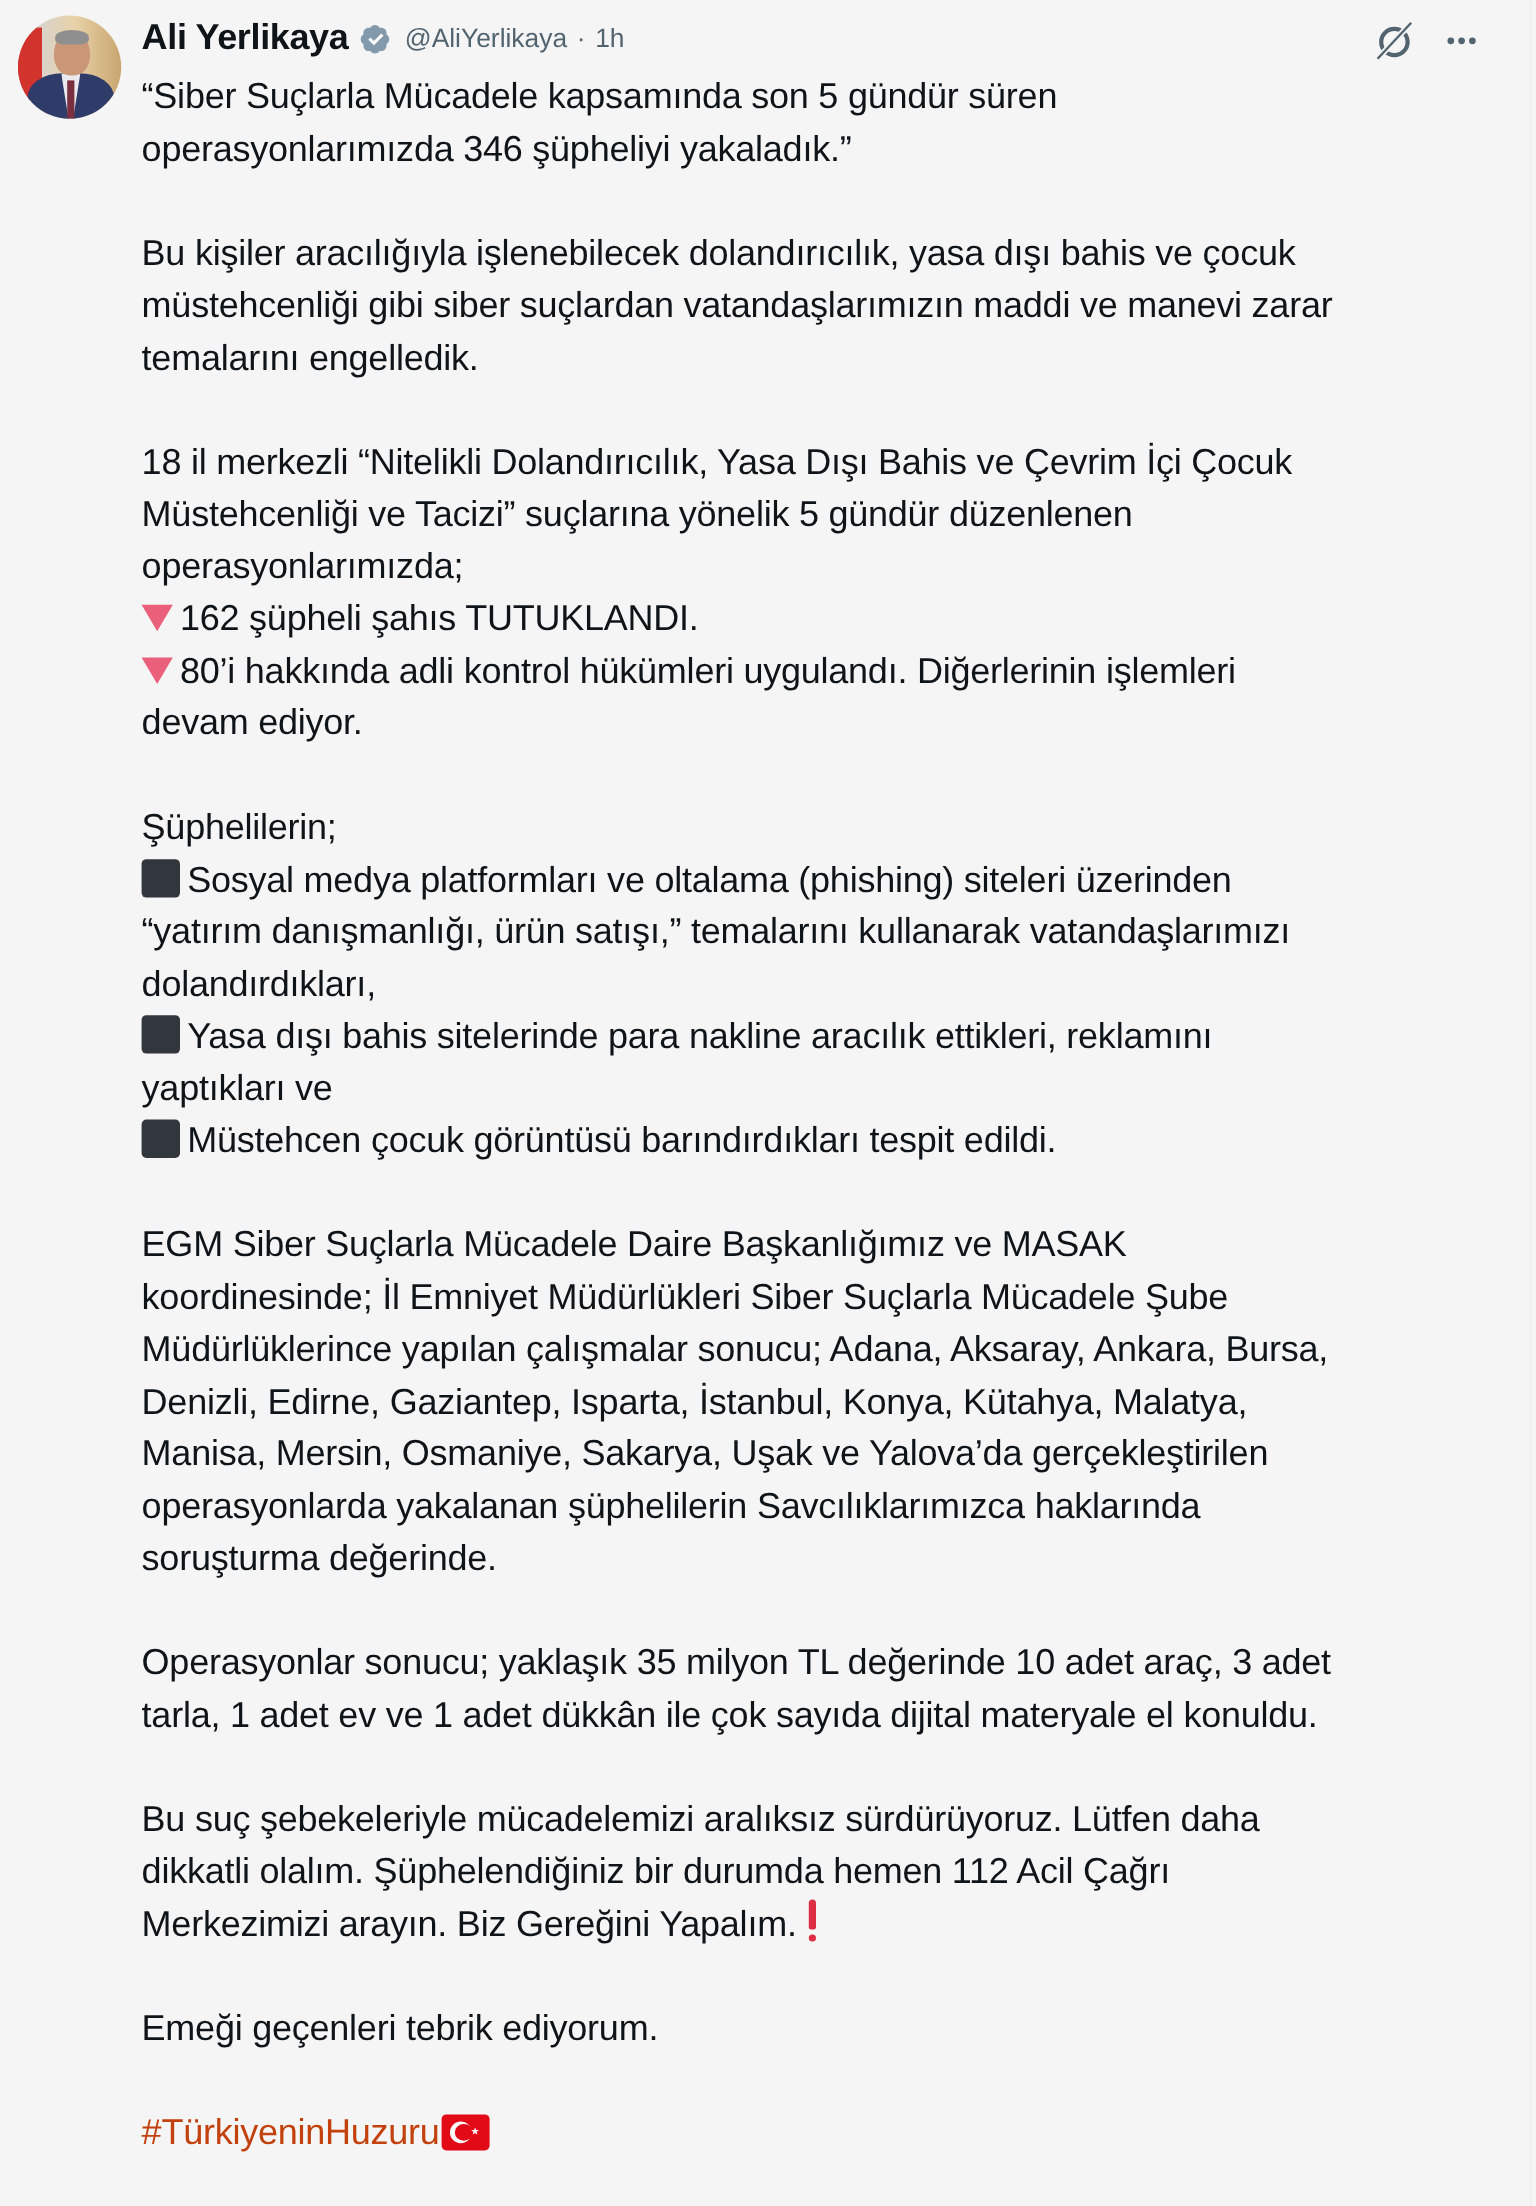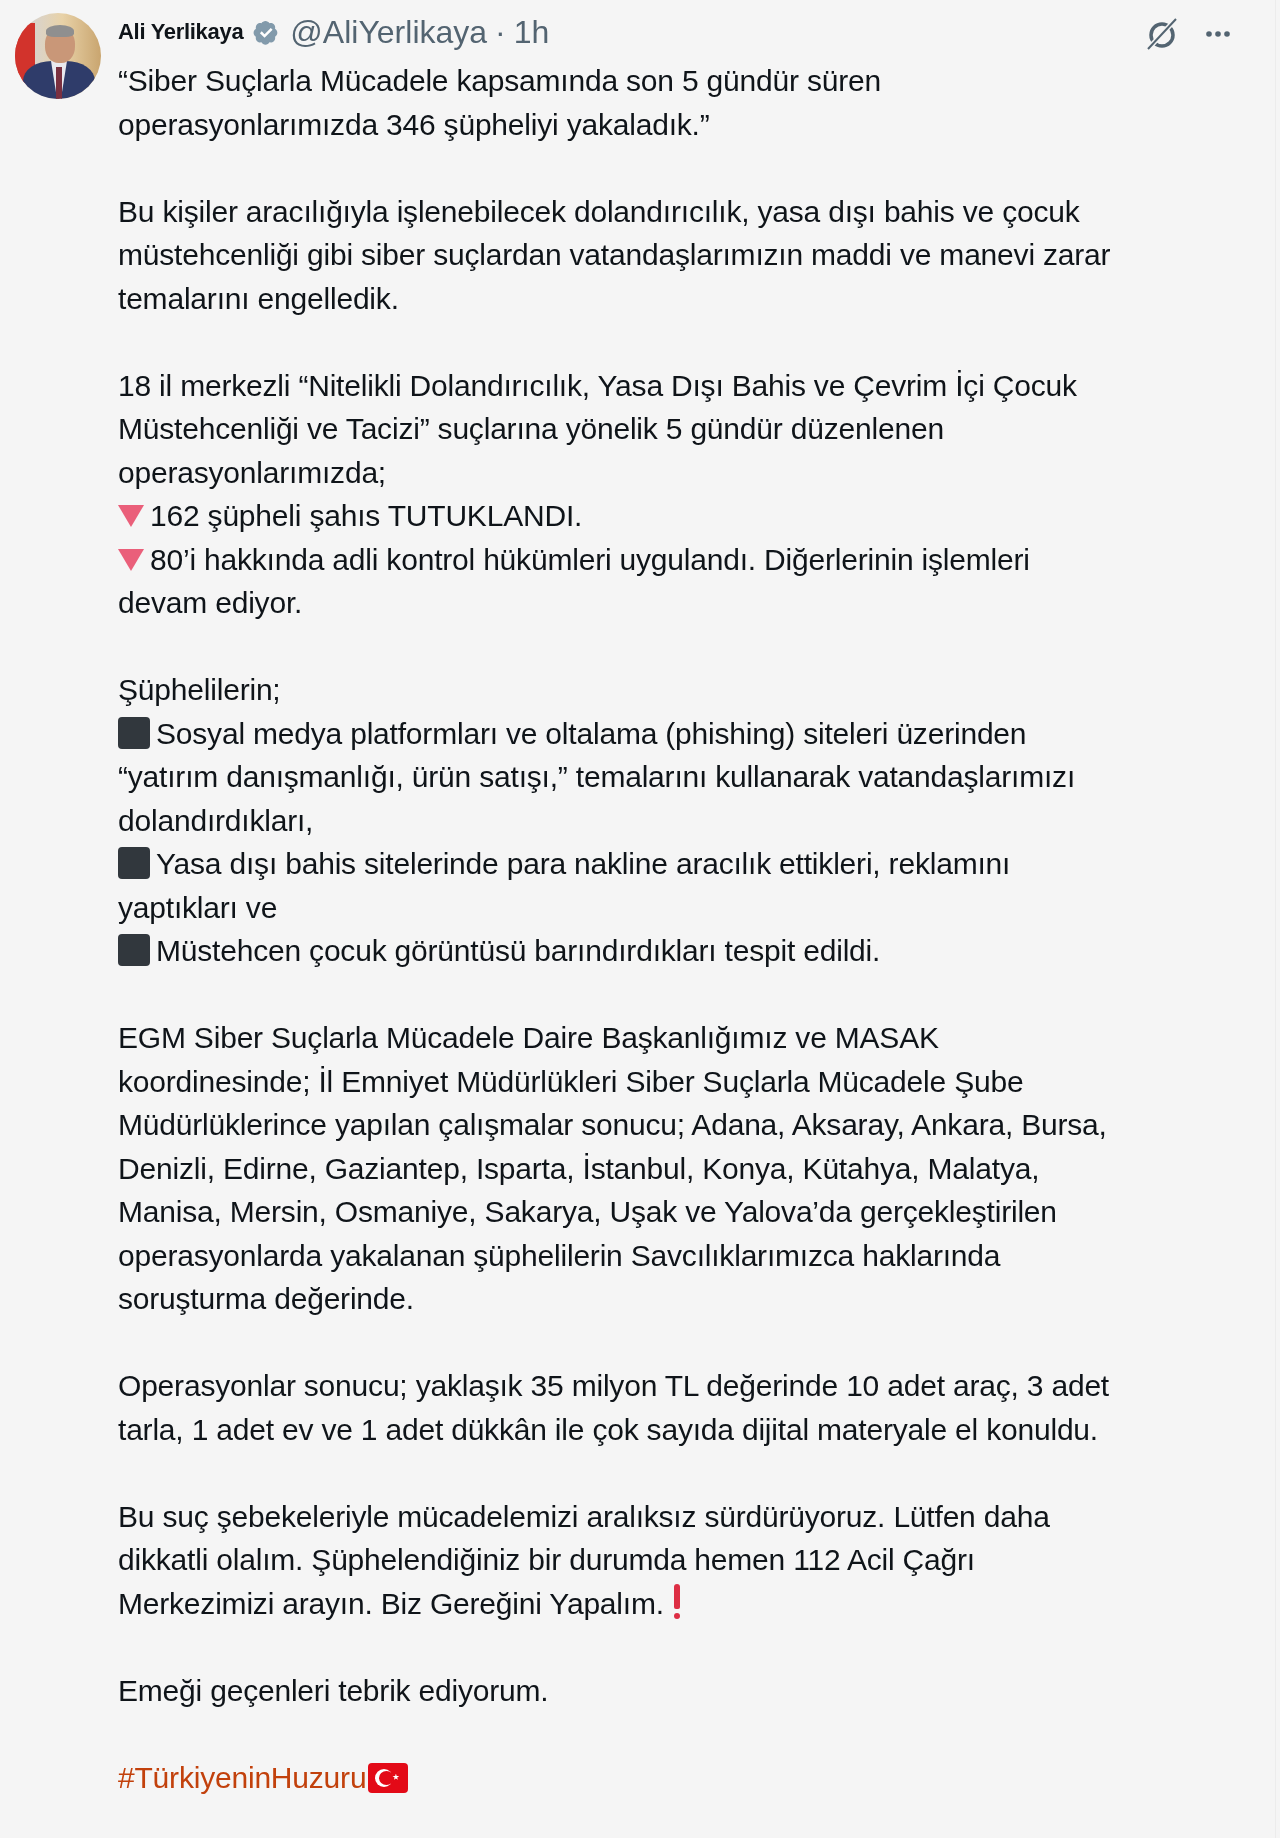--- a/index.html
+++ b/index.html
@@ -17,23 +17,23 @@
     background: linear-gradient(90deg,#c8453e 0%,#d9d3cc 22%,#e8d2a8 55%,#c9a56f 100%);
   }
   .avatar .head { position:absolute; left:30px; top:14px; width:30px; height:36px; border-radius:48% 48% 45% 45%; background:#c99778; }
   .avatar .hair { position:absolute; left:31px; top:12px; width:28px; height:12px; border-radius:50% 50% 30% 30%; background:#8f8f8f; }
   .avatar .suit { position:absolute; left:8px; top:48px; width:72px; height:50px; border-radius:40% 40% 0 0; background:#2f3c6a; }
   .avatar .shirt { position:absolute; left:36px; top:48px; width:16px; height:40px; background:#e9e9ef; clip-path:polygon(0 0,100% 0,60% 100%,40% 100%); }
   .avatar .tie { position:absolute; left:41px; top:54px; width:6px; height:32px; background:#7a3040; }
   .avatar .flag { position:absolute; left:0; top:10px; width:20px; height:60px; background:#d2332c; }
 
   .header { position:absolute; left:118px; top:12px; height:40px; display:flex; align-items:center; white-space:nowrap; }
-  .name { font-weight:bold; font-size:22px; color:#0f1419; letter-spacing:-0.3px; }
+  .name { font-weight:bold; font-size:30px; color:#0f1419; letter-spacing:-0.3px; }
   .badge { width:31px; height:31px; margin:0 8px 0 8px; display:inline-block; }
-  .handle, .dot, .time { font-size:32px; color:#536471; }
+  .handle, .dot, .time { font-size:22px; color:#536471; }
   .dot { margin:0 8px; }
   .grok { position:absolute; left:1142px; top:14px; width:40px; height:40px; }
   .more { position:absolute; left:1198px; top:14px; width:40px; height:40px; }
 
   .body { position:absolute; left:118px; top:59px; width:1140px; font-size:30px; line-height:43.5px; color:#0f1419; letter-spacing:-0.2px; }
   .line { height:43.5px; white-space:nowrap; display:block; }
   .blank { height:43.5px; }
   .tri { display:inline-block; width:0; height:0; border-left:13px solid transparent; border-right:13px solid transparent; border-top:22px solid #ea5f7a; margin-right:6px; vertical-align:-1px; }
   .sq { display:inline-block; width:32px; height:32px; background:#31373d; border-radius:4px; margin-right:6px; vertical-align:-5px; }
   .excl { display:inline-block; width:6px; height:36px; position:relative; margin-left:10px; vertical-align:-6px; }

